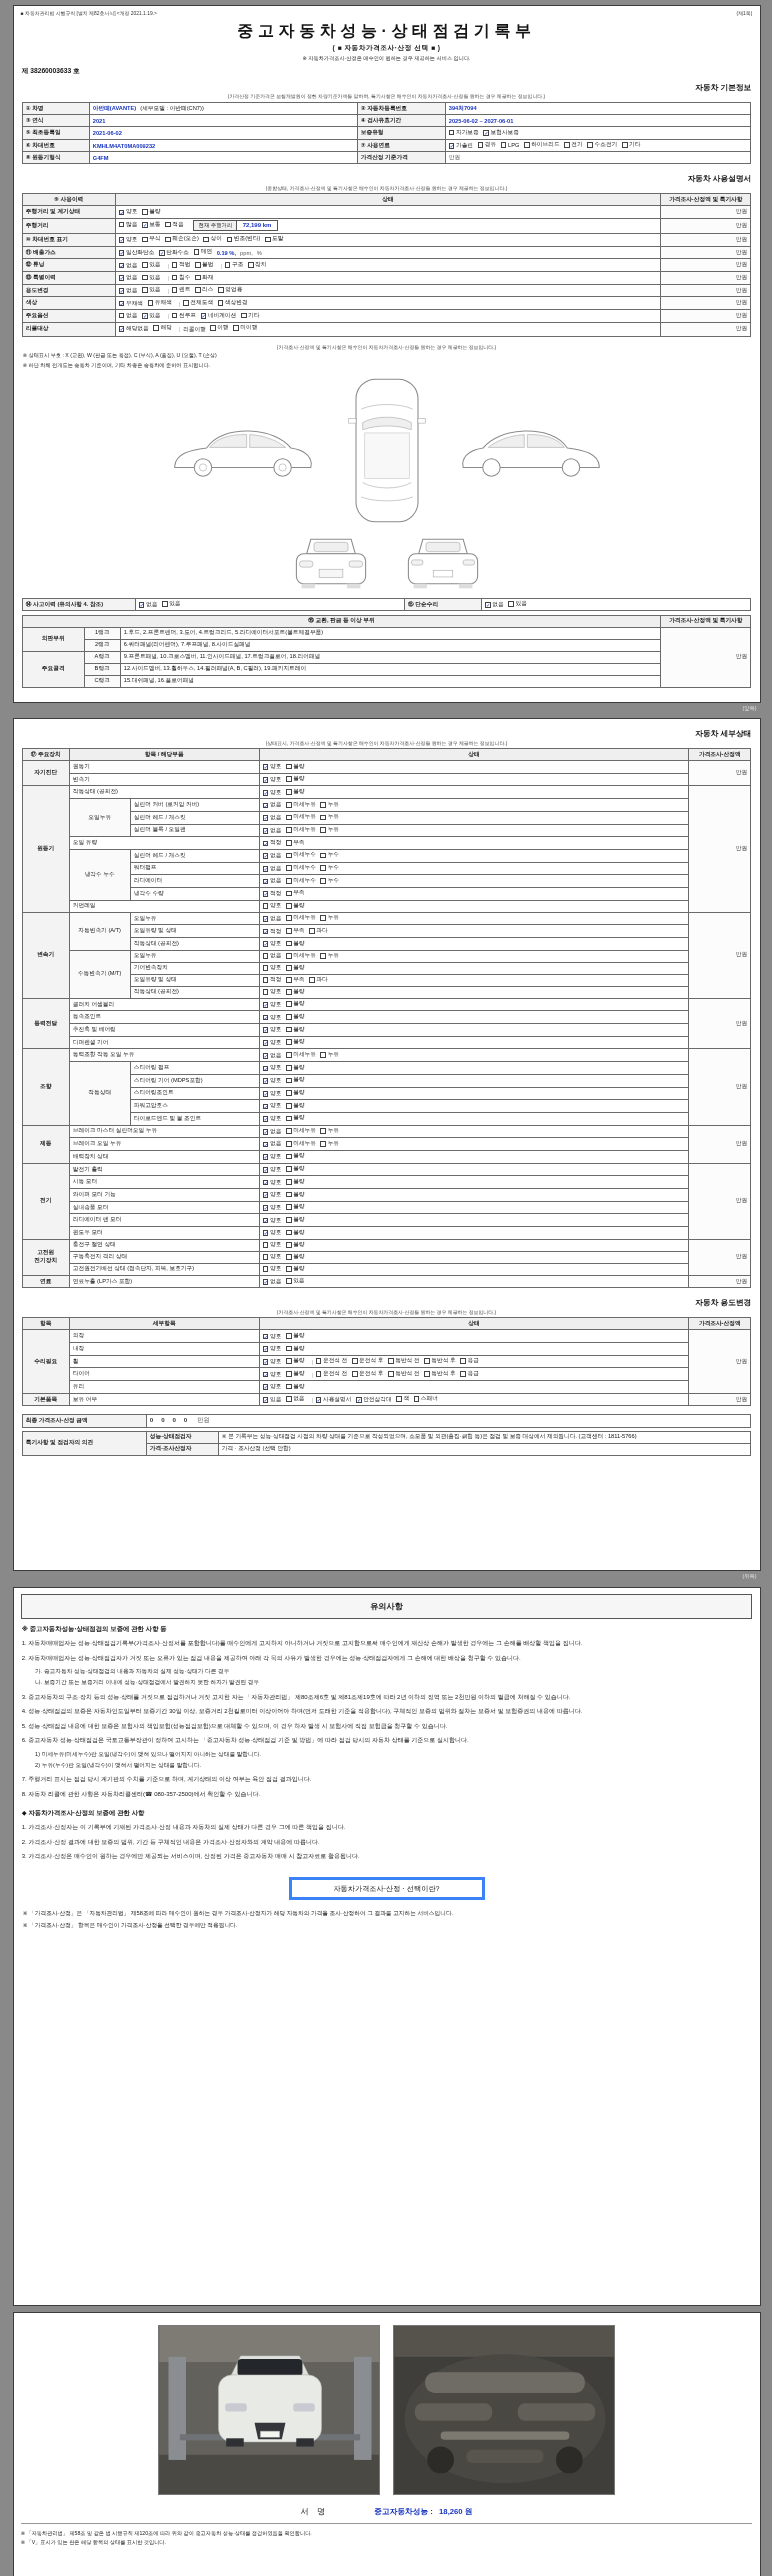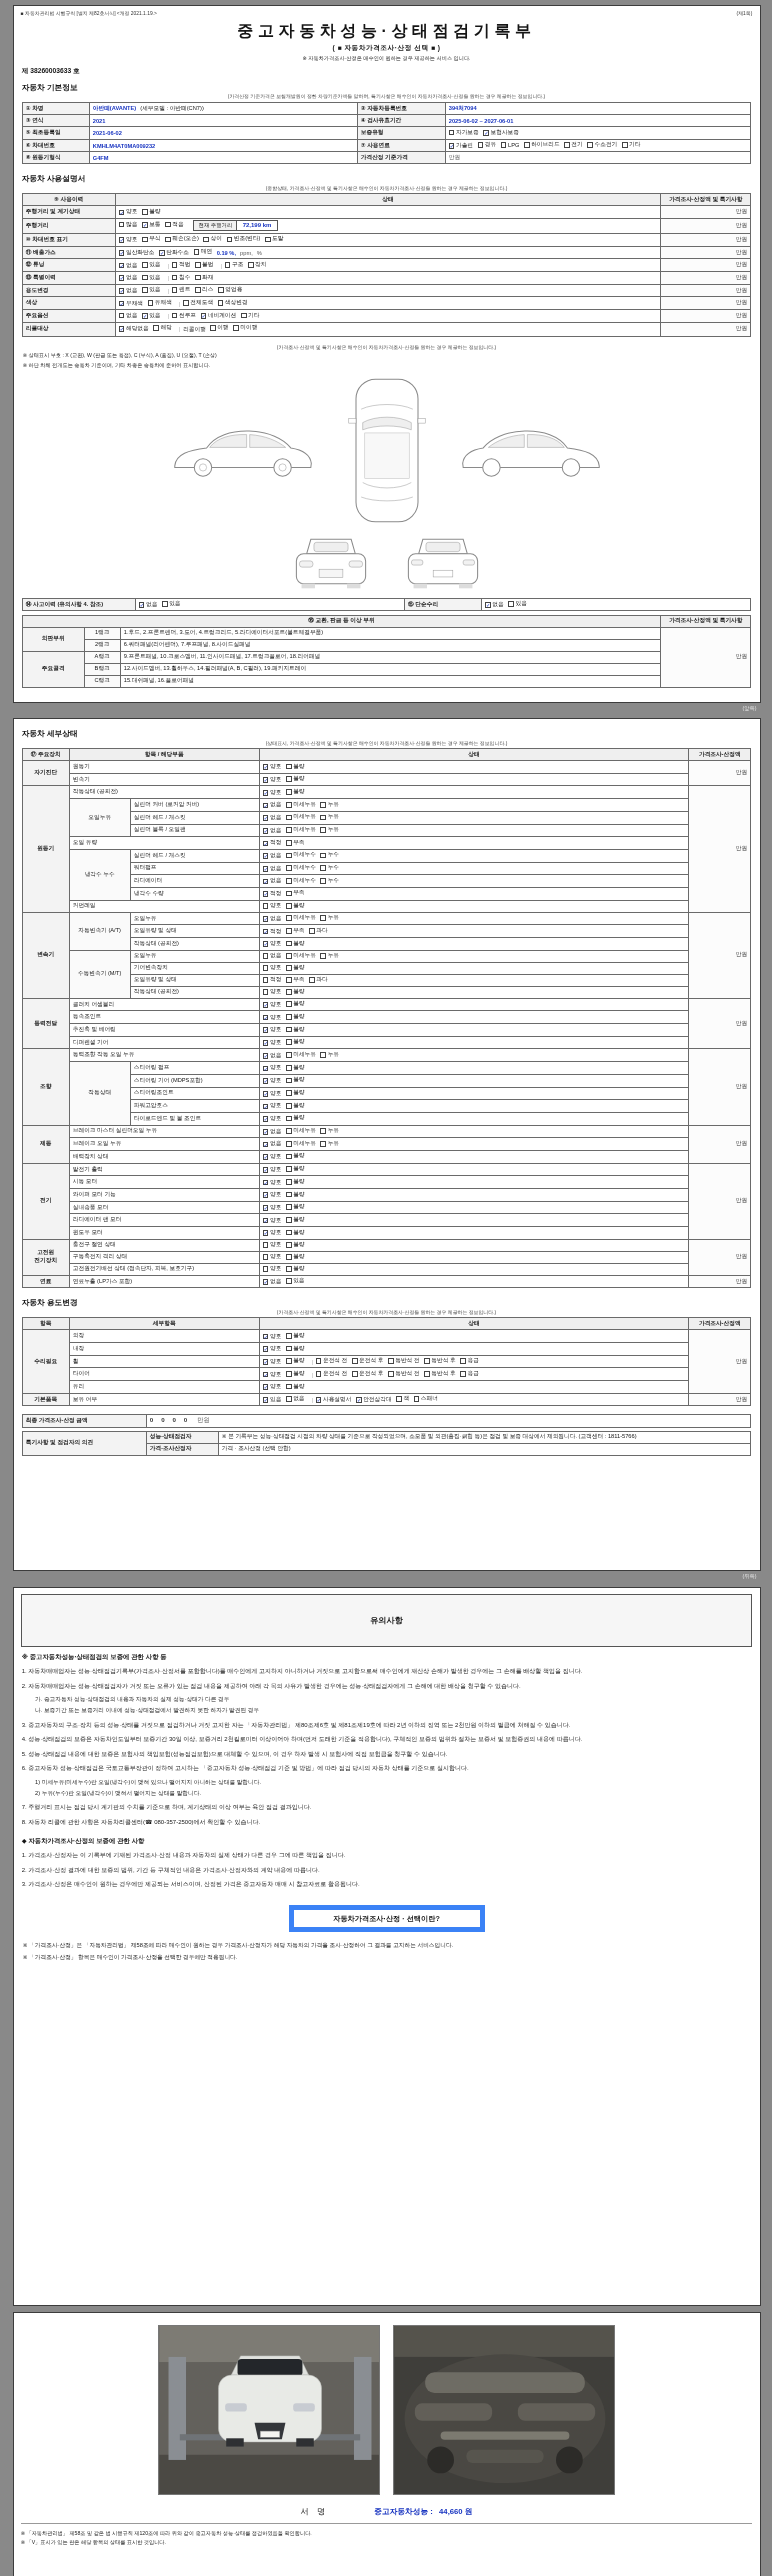--- a/index.html
+++ b/index.html
@@ -6,21 +6,21 @@
 body{margin:0;width:773px;min-height:2576px;background:#898989;font-family:"Liberation Sans","DejaVu Sans",sans-serif;color:#151515}
 .page{width:748px;margin:0 auto;padding:5.2px 0 20.6px}
 .panel{background:#fff;border:0.5px solid #3c3c3c;padding:4.1px 7.2px 7.2px;margin-bottom:2.1px}
 .page-mark{text-align:right;font-size:5.2px;color:#e6e6e6;margin:1px 4.1px 6.2px}
 .top-note{display:flex;justify-content:space-between;font-size:4.9px;color:#333}
 .main-title{text-align:center;font-size:16px;font-weight:bold;letter-spacing:4.6px;margin:5.2px 0 1.5px}
 .sub-title{text-align:center;font-size:6.7px;font-weight:bold;letter-spacing:0.5px}
 .sub-note{text-align:center;font-size:5.2px;color:#222;margin-top:2.1px}
 .doc-no{font-size:6.7px;font-weight:bold;margin:5.2px 1px 4.1px}
 .sec{margin:3.1px 1px 7.2px}
-.sec-title{text-align:left;font-weight:bold;font-size:7.7px;padding:2.6px 0 0.5px}
+.sec-title{text-align:right;font-weight:bold;font-size:7.7px;padding:2.6px 0 0.5px}
 .sec-note{text-align:center;font-size:4.9px;color:#444;margin-bottom:2.6px}
 table{width:100%;border-collapse:collapse;table-layout:fixed}
 td,th{border:0.5px solid #6a6a6a;font-size:5.7px;padding:1.5px 3.1px;vertical-align:middle;word-break:keep-all;text-align:left}
 th{font-weight:bold;background:#efefef;text-align:center}
 .lbl{background:#f3f3f3;font-weight:bold}
 .val{background:#fff}
 .price{text-align:right;color:#333;background:#fcfcfc}
 .grp{background:#f3f3f3;font-weight:bold;text-align:center}
 .sub{background:#fafafa;text-align:center}
 .opt{display:inline-flex;align-items:center;margin-right:4.6px;white-space:nowrap}
@@ -31,26 +31,26 @@
 .unit{color:#555}
 .sep{color:#aaa;margin:0 2.6px}
 .mbox{display:inline-flex;border:0.5px solid #555;margin-left:5.2px;vertical-align:middle}
 .mbox-l{background:#f0f0f0;padding:1px 4.1px;border-right:0.5px solid #555;font-size:5.4px}
 .mbox-v{padding:1px 5.2px;color:#1733c0;font-weight:bold;font-size:6px}
 .legend{font-size:5.2px;color:#222;margin:2.1px 1px}
 .diagram-row{display:flex;justify-content:center;align-items:center;gap:24px;margin:4.1px 0}
 .diagram-row svg{display:block}
 .final-val{font-size:6.2px}
 .big-blank{letter-spacing:3.1px;font-weight:bold;color:#333;margin-right:5.2px}
-.notice-title{text-align:center;font-weight:bold;font-size:8.2px;border:0.5px solid #555;padding:20px;margin:2.1px 0 6.2px;background:#f6f6f6}
+.notice-title{text-align:center;font-weight:bold;font-size:8.2px;border:0.5px solid #555;padding:6px;margin:2.1px 0 6.2px;background:#f6f6f6}
 .n-intro{font-weight:bold;font-size:6.4px;margin:4.1px 1px}
 .n-item{font-size:6px;line-height:1.75;margin:4.1px 1px;color:#1a1a1a}
 .n-sub{font-size:5.7px;line-height:1.7;margin:1px 1px 1px 14.4px;color:#222}
 .n-subtitle{font-weight:bold;font-size:6.4px;margin:9.3px 1px 3.1px}
-.p-box{width:196px;margin:15.5px auto 8.2px;border:5px solid #3b82f6;text-align:center;font-weight:bold;font-size:7.2px;padding:3.6px 5.2px}
+.p-box{width:196px;margin:15.5px auto 8.2px;border:3px solid #3b82f6;text-align:center;font-weight:normal;font-size:7.2px;padding:3.6px 5.2px}
 .p-note{font-size:5.7px;margin:3.1px 2.1px;line-height:1.6}
 .photo-row{display:flex;justify-content:center;gap:12.4px;margin:8.2px 0 10.3px}
 .photo{width:222px;height:170px;border:0.5px solid #777;background:#555;overflow:hidden}
 .sign-row{display:flex;align-items:center;justify-content:center;gap:41px;margin:11.3px 0 6.2px}
 .sign-label{font-weight:normal;letter-spacing:8.2px;font-size:8.2px}
 .premium{color:#1733c0;font-weight:bold;font-size:7.7px}
 .premium .plabel{margin-right:4.1px}
 .sign-notes{font-size:5.2px;color:#222;line-height:1.8;margin-top:6.2px;border-top:0.5px solid #999;padding-top:4.1px}
 .panel1{min-height:526px}
 .panel2{min-height:853px}
@@ -1211,21 +1211,21 @@
           <circle cx="90" cy="260" r="26" fill="#2c2b28"></circle>
           <circle cx="340" cy="260" r="26" fill="#2c2b28"></circle>
           <rect x="140" y="240" width="150" height="26" rx="12" fill="#57554e"></rect>
         </svg>
       </div>
     </div>
     <div class="sign-row">
       <span class="sign-label">서명</span>
       <span class="premium">
         <span class="plabel">중고자동차성능 :</span>
-        <span>44,660 원</span>
+        <span>18,260 원</span>
       </span>
     </div>
     <div class="sign-notes">
       <div>※ 「자동차관리법」 제58조 및 같은 법 시행규칙 제120조에 따라 위와 같이 중고자동차 성능·상태를 점검하였음을 확인합니다.</div>
       <div>※ 「V」표시가 있는 란은 해당 항목의 상태를 표시한 것입니다.</div>
     </div>
   </div>
 
 </div>
 

